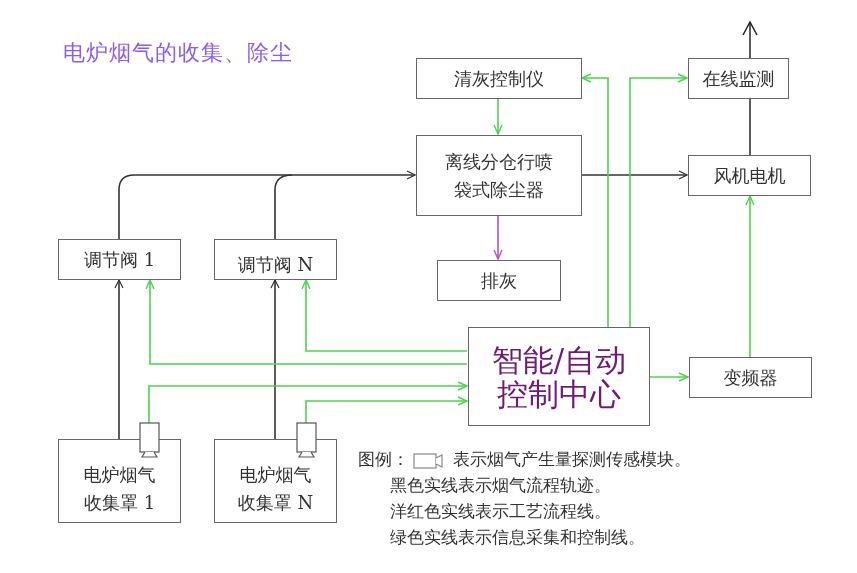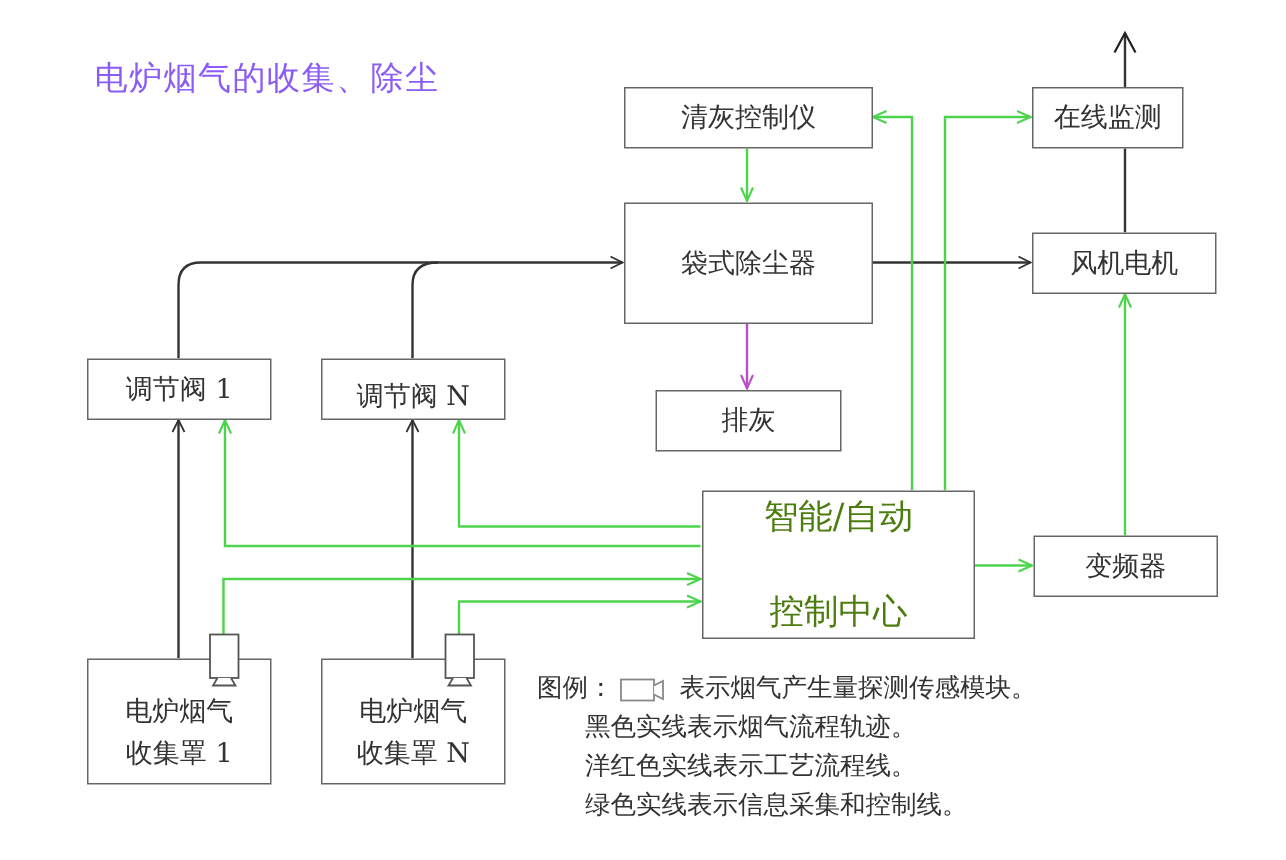--- a/index.html
+++ b/index.html
@@ -1,20 +1,20 @@
 <!DOCTYPE html>
 <html><head>
   <meta charset="utf-8">
   <style>
     html, body { margin: 0; padding: 0; background: #ffffff; }
     body { width: 857px; height: 573px; position: relative; overflow: hidden; font-family: "DejaVu Serif", "Liberation Serif", serif; color: #333; }
     .title { position: absolute; left: 48px; width: 260px; text-align: center; font-size: 22px; color: #8b5cf6; letter-spacing: 1px; line-height: 30px; }
     .box { position: absolute; box-sizing: border-box; border: 1.3px solid #666; background: #fff; display: flex; align-items: center; justify-content: center; text-align: center; font-size: 18px; color: #333; line-height: 28px; }
     .box span { display: block; }
-    .center-box { font-size: 23px; color: #4d7c0f; line-height: 34px; justify-content: space-between; }
+    .center-box { font-size: 31px; color: #701a75; line-height: 34px; }
     svg#wires { position: absolute; left: 0; top: 0; }
     .legend { position: absolute; left: 358px; top: 446px; font-size: 17px; color: #333; line-height: 26px; }
     .legend .row { white-space: nowrap; }
     .legend .indent { padding-left: 32px; }
     .legend-icon { display: inline-block; vertical-align: middle; margin: 0 4px; }
     .sensor { position: absolute; }
   </style>
 </head>
 <body>
 
@@ -81,20 +81,21 @@
 
 <div class="box" style="left:416px; top:58px; width:166px; height:41px;">
   <span>清灰控制仪</span>
 </div>
 
 <div class="box" style="left:688px; top:58px; width:101px; height:41px;">
   <span>在线监测</span>
 </div>
 
 <div class="box" style="left:416px; top:135px; width:166px; height:81px; flex-direction:column;">
+  <span>离线分仓行喷</span>
   <span>袋式除尘器</span>
 </div>
 
 <div class="box" style="left:688px; top:155px; width:123px; height:41px;">
   <span>风机电机</span>
 </div>
 
 <div class="box" style="left:58px; top:239px; width:123px; height:41px;">
   <span>调节阀 1</span>
 </div>

